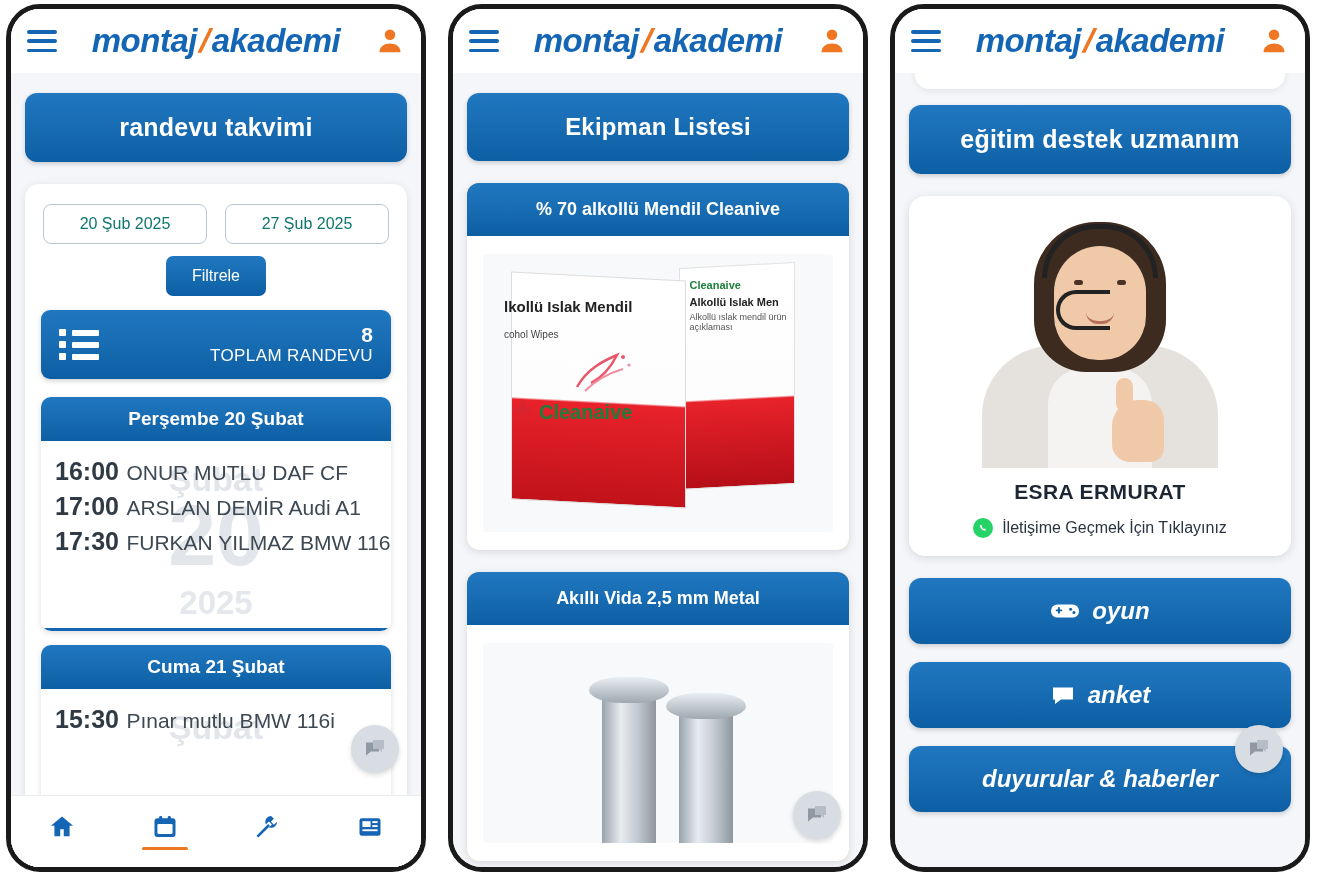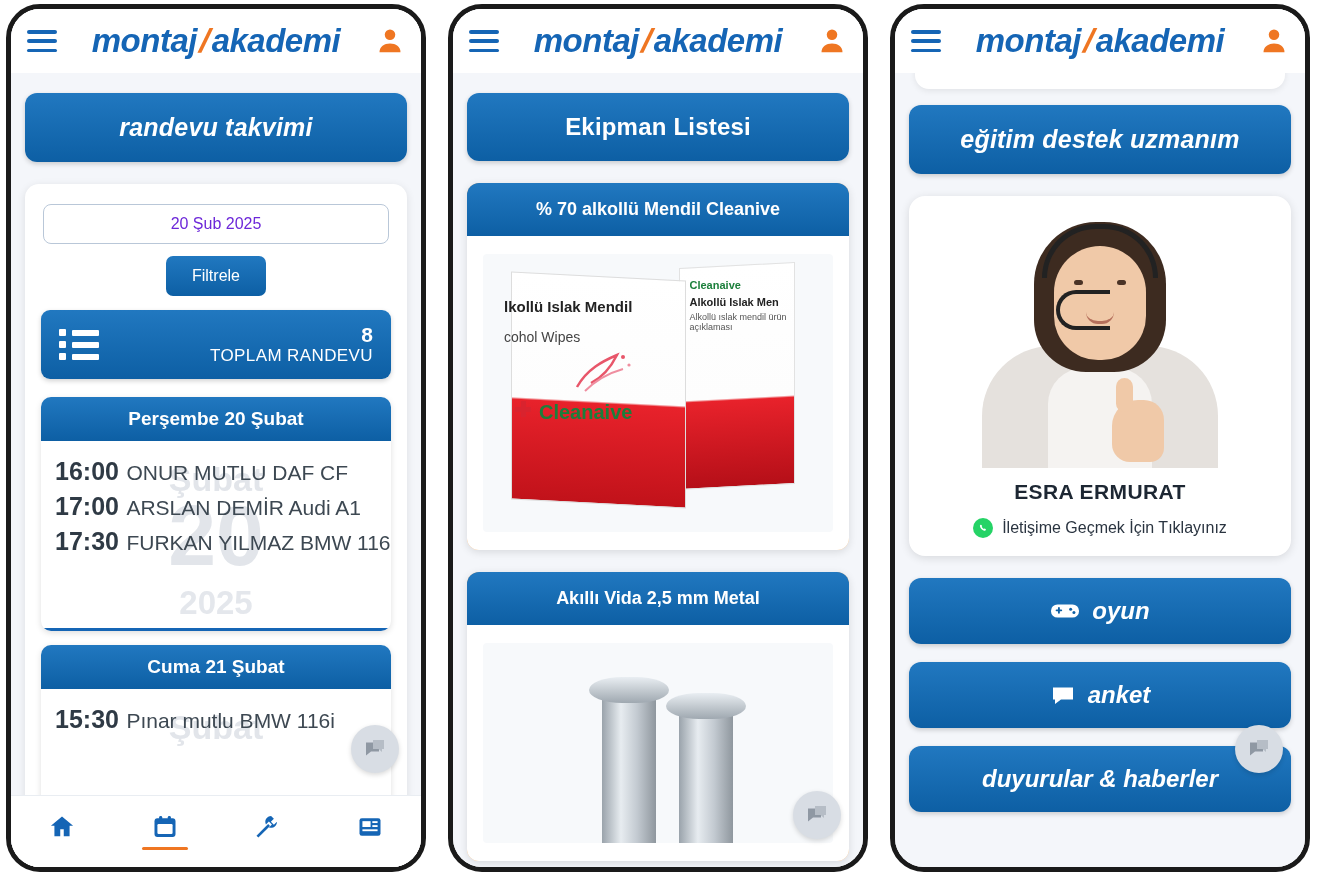--- a/index.html
+++ b/index.html
@@ -76,21 +76,20 @@
   .content.pad-top { padding-top: 20px; }
 
   .big-btn {
     background: linear-gradient(180deg, #2178c0 0%, #0d5fa4 100%);
     color: #ffffff;
     border-radius: 12px;
     text-align: center;
     padding: 20px 10px;
     font-size: 25px;
     font-weight: bold;
-    font-style: italic;
     letter-spacing: 0.2px;
     box-shadow: 0 2px 5px rgba(0,0,0,.18);
     margin-bottom: 22px;
     cursor: pointer;
   }
   .big-btn.plain { font-style: normal; font-size: 24px; }
 
   .card {
     background: #ffffff;
     border-radius: 14px;
@@ -100,21 +99,21 @@
 
   
   .date-row { display: flex; gap: 18px; margin: 6px 4px 0 4px; }
   .date-field {
     flex: 1;
     border: 1px solid #b9c7d8;
     border-radius: 8px;
     padding: 10px 6px;
     text-align: center;
     font-size: 16px;
-    color: #6d28d9;
+    color: #0f766e;
     background: #fff;
     cursor: pointer;
   }
   .filter-wrap { display: flex; justify-content: center; margin: 12px 0 14px; }
   .filter-btn {
     background: linear-gradient(180deg, #2178c0 0%, #0d5fa4 100%);
     color: #fff;
     border: none;
     border-radius: 7px;
     padding: 11px 26px;
@@ -218,21 +217,21 @@
     position: absolute; left: 8%; top: 8%; width: 50%; height: 82%;
     background: linear-gradient(180deg,#ffffff 0%,#fdfdfd 55%,#e8222b 56%,#c1121a 100%);
     border: 1px solid #ddd; transform: skewY(3deg);
   }
   .box-side {
     position: absolute; left: 56%; top: 4%; width: 33%; height: 80%;
     background: linear-gradient(180deg,#ffffff 0%,#fdfdfd 60%,#e8222b 61%,#b50f18 100%);
     border: 1px solid #e2e2e2; transform: skewY(-3deg);
   }
   .bx-t1 { position: absolute; left: 6%; top: 16%; font-size: 15px; font-weight: bold; color: #222; }
-  .bx-t2 { position: absolute; left: 6%; top: 27%; font-size: 14px; color: #444; }
+  .bx-t2 { position: absolute; left: 6%; top: 27%; font-size: 10px; color: #444; }
   .bx-brand { position: absolute; left: 16%; top: 53%; font-size: 20px; font-weight: bold; color: #1b7f3b; }
   .bx-cross { position: absolute; left: 9%; top: 53%; width: 16px; height: 16px; }
   .bx-cross::before, .bx-cross::after { content: ""; position: absolute; background: #d9232e; }
   .bx-cross::before { left: 6px; top: 0; width: 5px; height: 16px; }
   .bx-cross::after { left: 0; top: 6px; width: 16px; height: 5px; }
   .bx-s1 { position: absolute; left: 59%; top: 9%; font-size: 11px; font-weight: bold; color: #1b7f3b; }
   .bx-s2 { position: absolute; left: 59%; top: 15%; font-size: 11px; font-weight: bold; color: #222; }
   .bx-s3 { position: absolute; left: 59%; top: 21%; font-size: 9px; color: #555; width: 28%; }
   .swirl { position: absolute; left: 24%; top: 34%; width: 70px; height: 48px; }
 
@@ -316,20 +315,21 @@
         </svg>
       </div>
 
       <div class="content pad-top">
 
         <div class="big-btn">randevu takvimi</div>
 
         <div class="card">
           <div class="date-row">
             <div class="date-field">20 Şub 2025</div>
+            <div class="date-field">27 Şub 2025</div>
           </div>
           <div class="filter-wrap">
             <button class="filter-btn">Filtrele</button>
           </div>
 
           <div class="total-bar">
             <div class="list-icon">
               <div class="ln">
                   <span class="dot"></span>
                   <span class="bar"></span>

